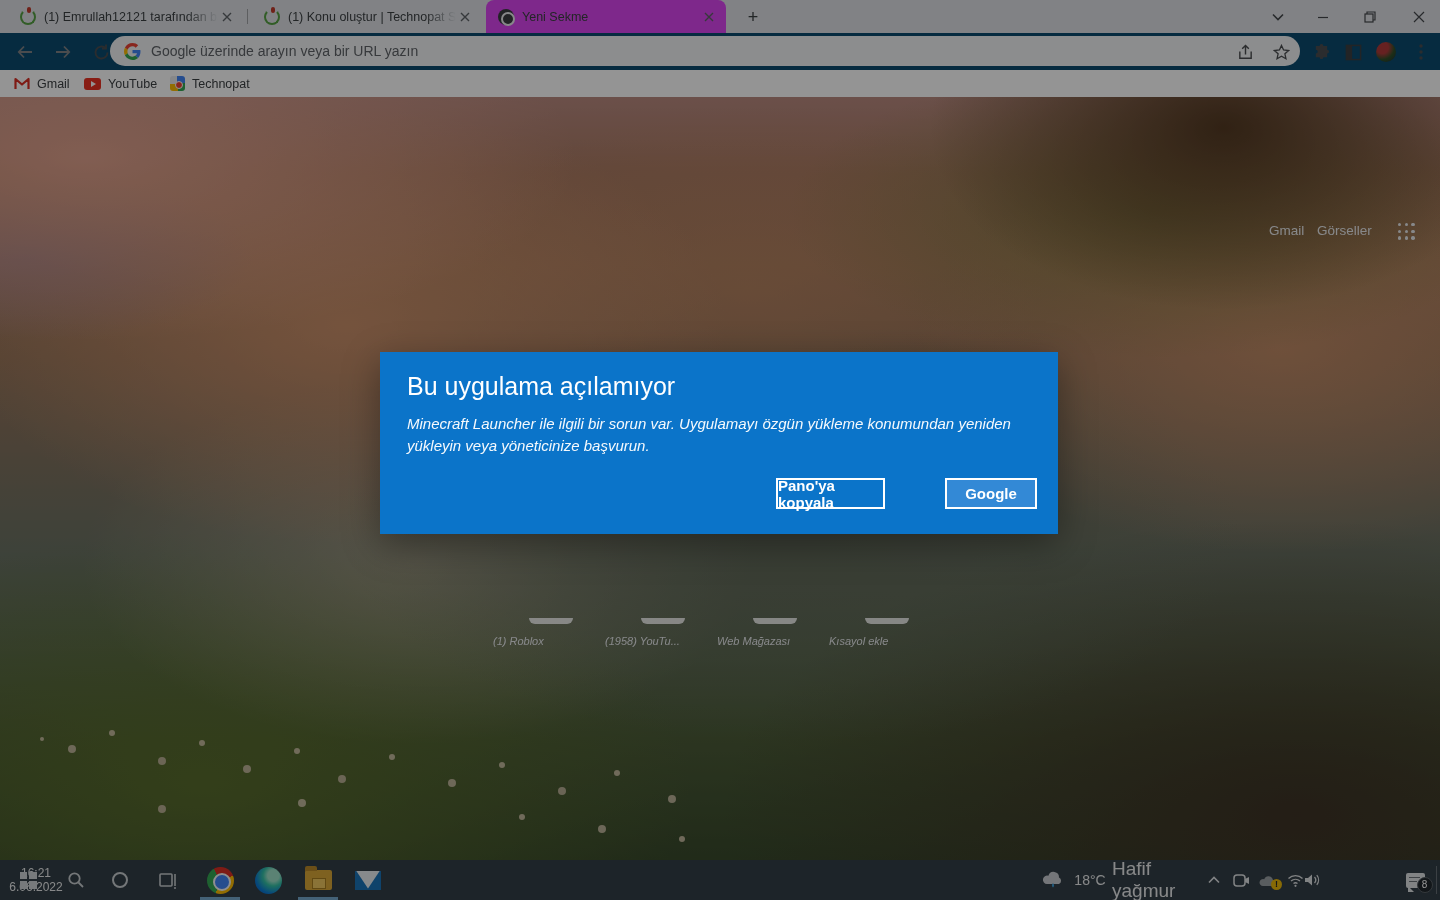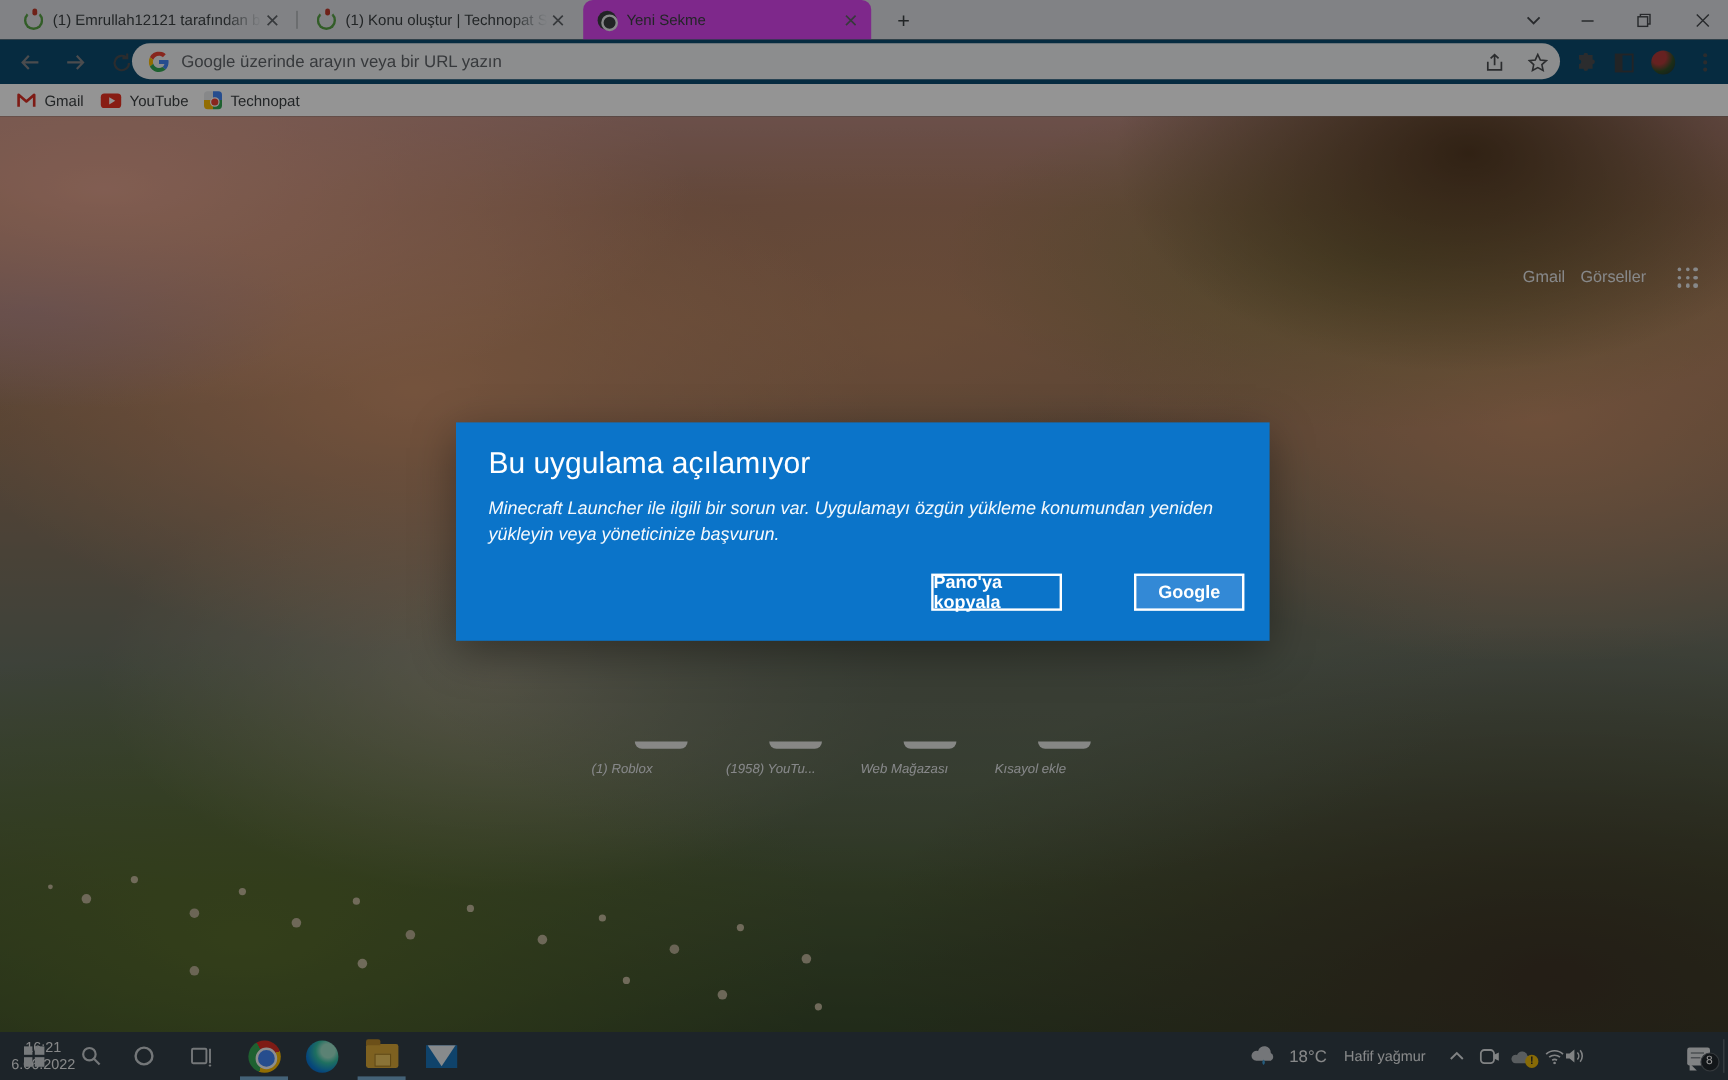--- a/index.html
+++ b/index.html
@@ -349,21 +349,21 @@
       <span class="mail-ic"></span>
     </div>
 
     <div class="abs tb-btn" style="left:1038px;width:30px;">
       <svg width="24" height="18" viewBox="0 0 24 18">
           <path d="M6 13 a4.2 4.2 0 1 1 1.4-8.2 A5.4 5.4 0 0 1 18 6.5 a3.6 3.6 0 0 1 0 6.5z" fill="#c9ccd0"></path>
           <path d="M12 12 q2.2 2.6 0 4.4 q-2.2-1.8 0-4.4z" fill="#3f9fd8"></path>
         </svg>
     </div>
     <div class="abs tb-btn tray-txt" style="left:1068px;width:44px;font-size:14px;">18°C</div>
-    <div class="abs tb-btn tray-txt" style="left:1112px;width:84px;font-size:12px;">Hafif yağmur</div>
+    <div class="abs tb-btn tray-txt" style="left:1112px;width:84px;font-size:19px;">Hafif yağmur</div>
 
     <div class="abs tb-btn" style="left:1200px;width:28px;color:#dfe2e4;">
       <svg width="12" height="8" viewBox="0 0 12 8">
           <path d="M1 6.5 6 1.5 11 6.5" fill="none" stroke="currentColor" stroke-width="1.6"></path>
         </svg>
     </div>
     <div class="abs tb-btn" style="left:1228px;width:26px;color:#dfe2e4;">
       <svg width="17" height="13" viewBox="0 0 17 13">
           <rect x="1" y="1" width="11" height="11" rx="3" fill="none" stroke="currentColor" stroke-width="1.5"></rect>
           <path d="M12 5 16 3 V10 L12 8z" fill="currentColor"></path>

